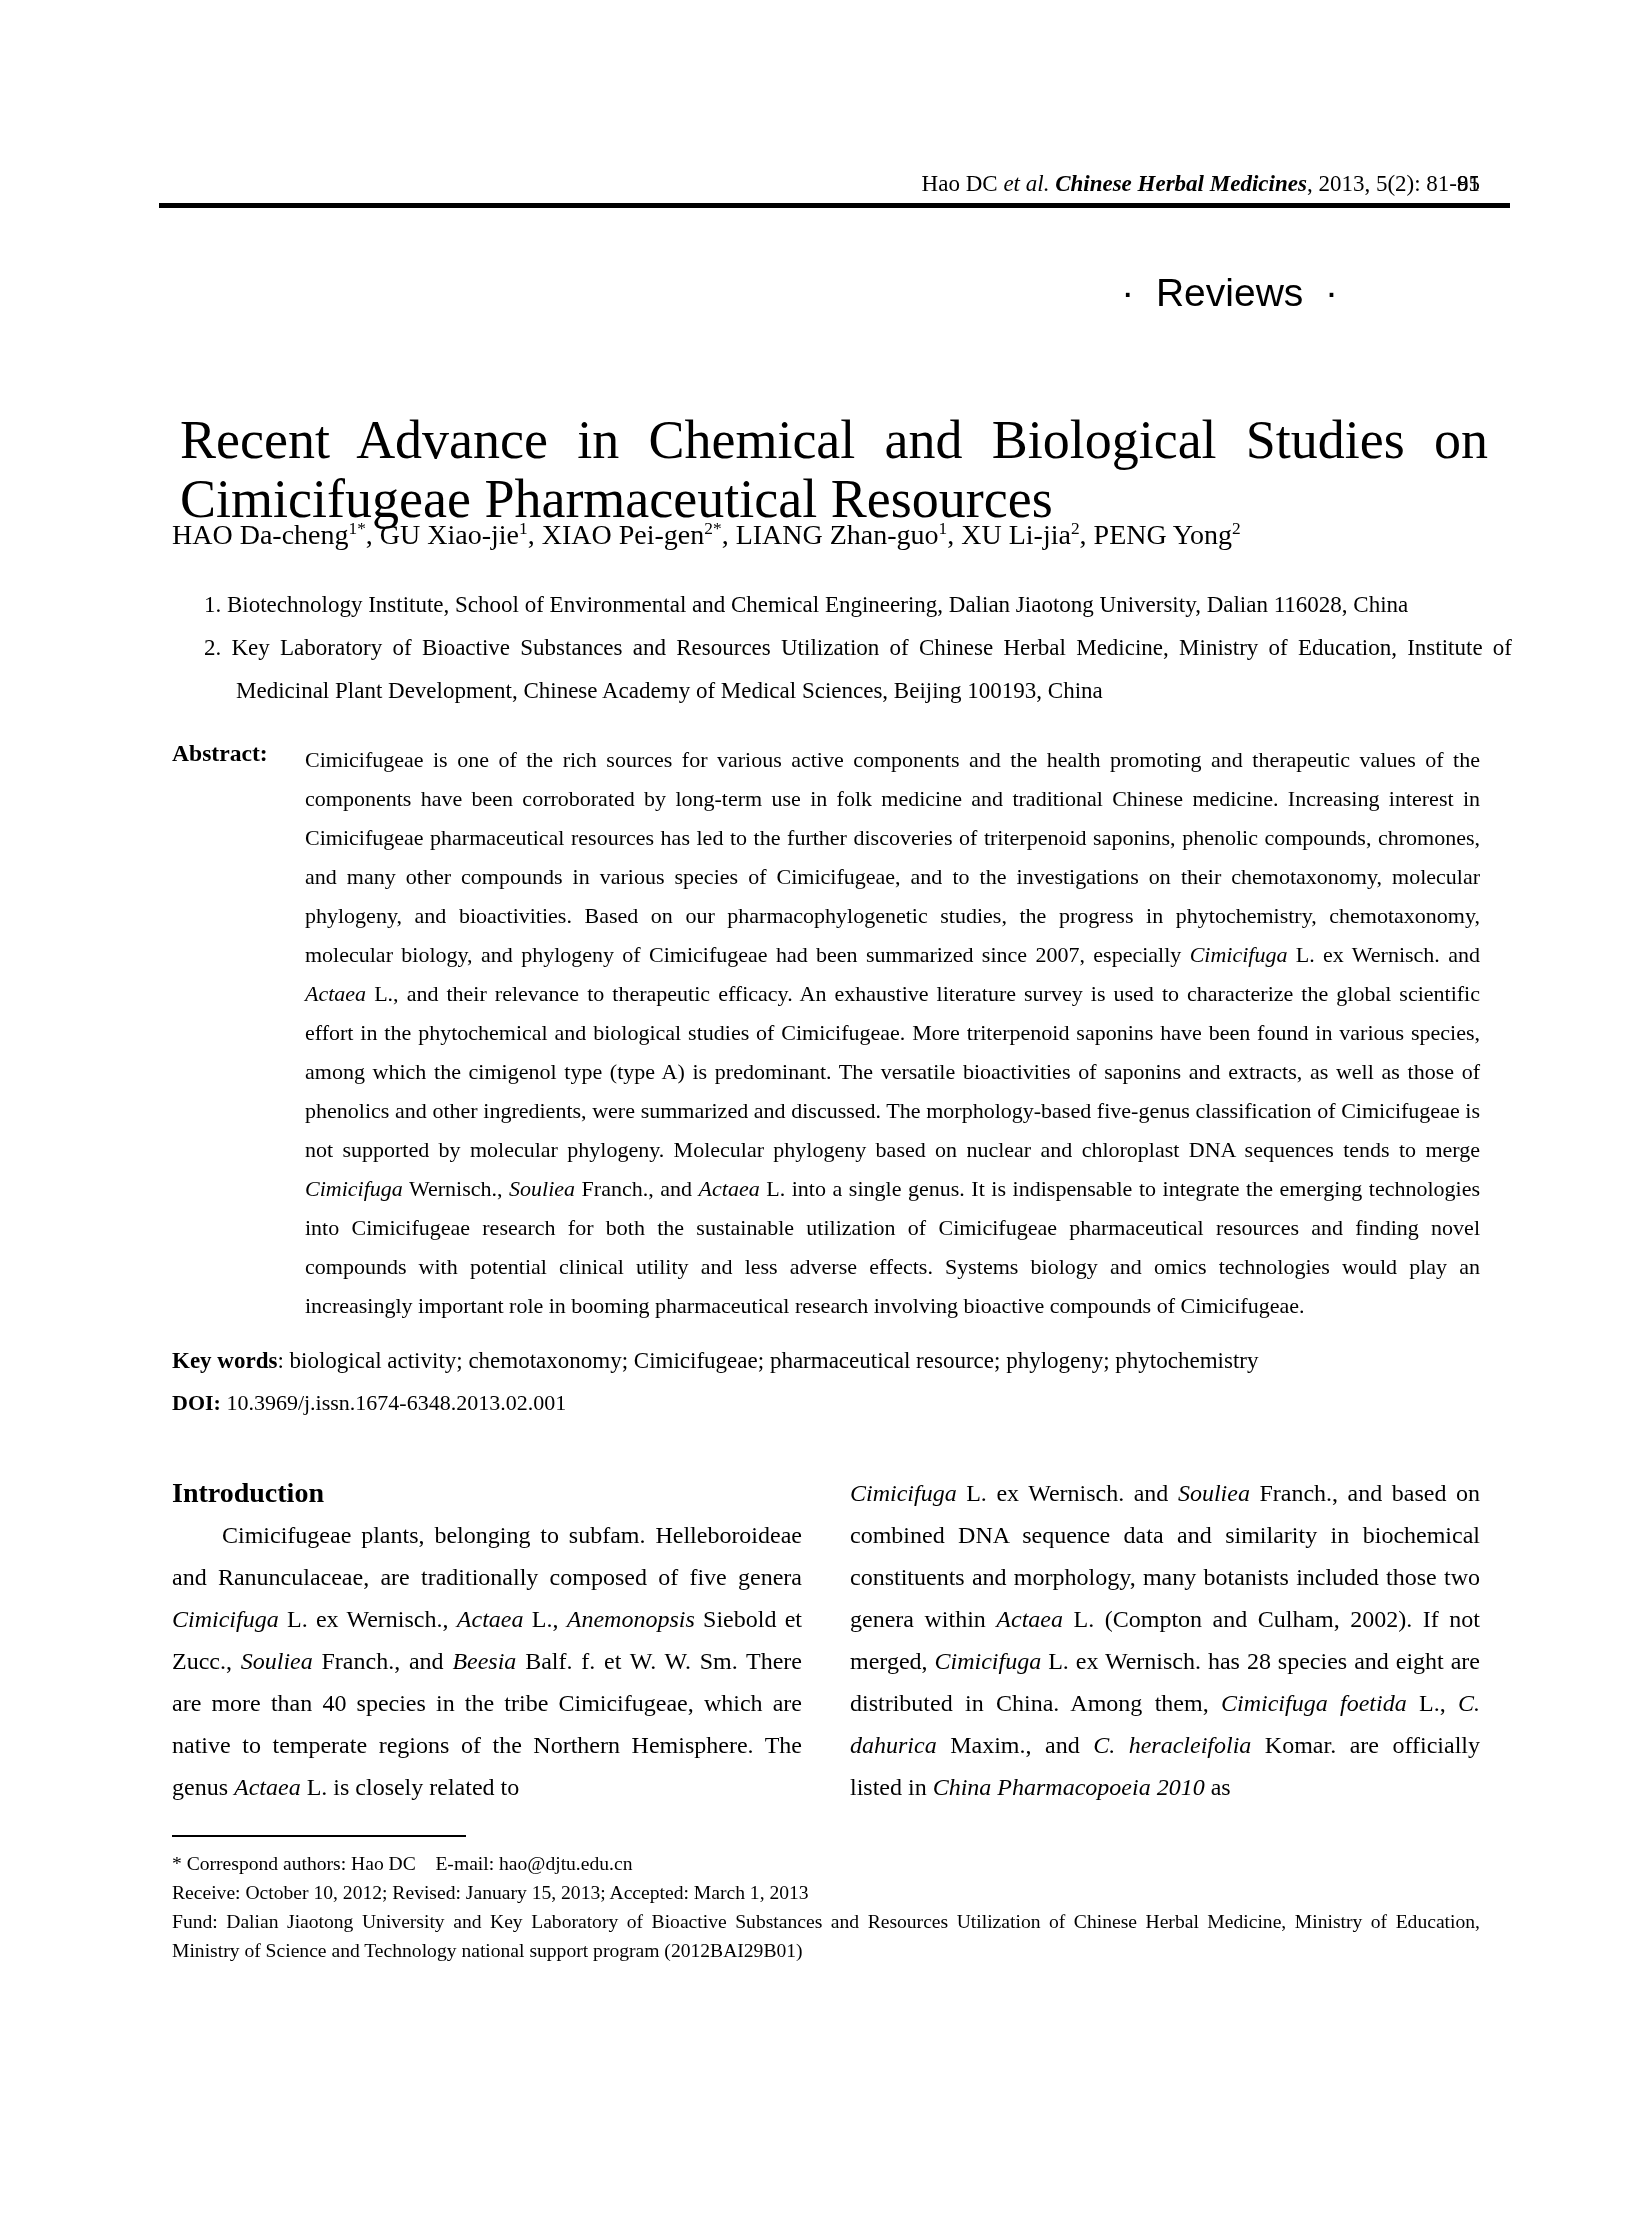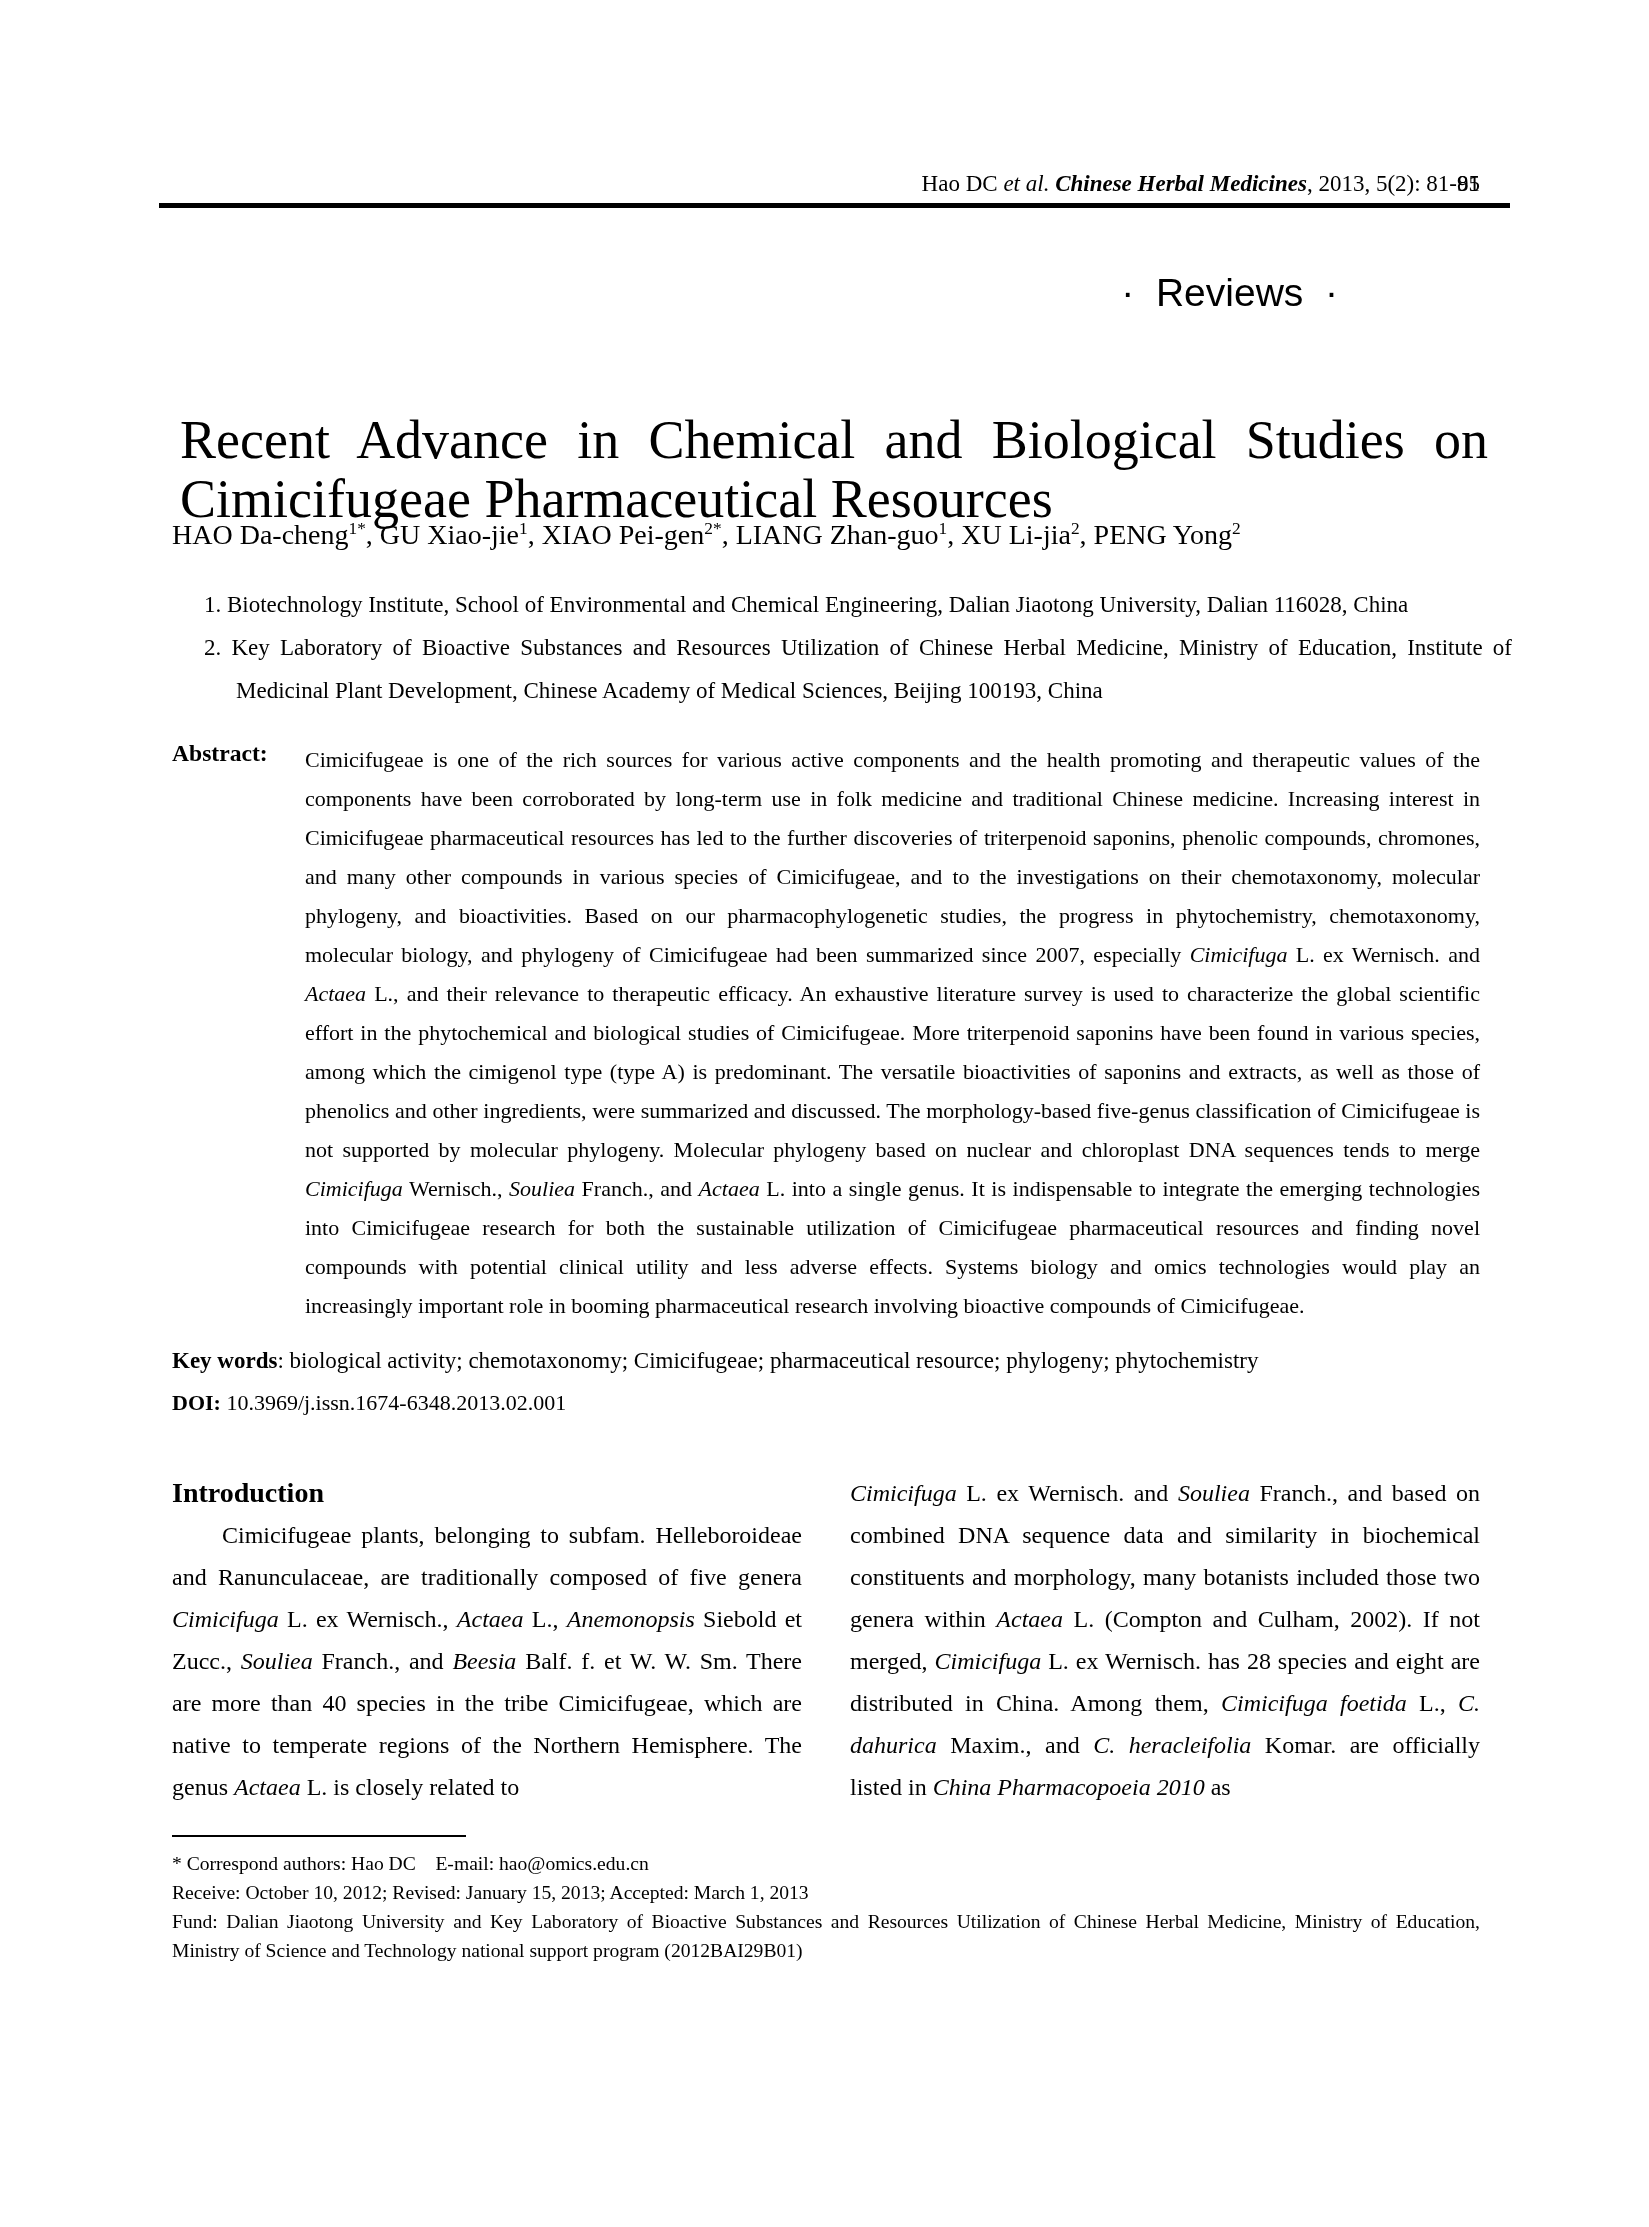--- a/index.html
+++ b/index.html
@@ -169,21 +169,21 @@
         <h2 class="intro-heading">Introduction</h2>
         <p class="rich">Cimicifugeae plants, belonging to subfam. Helleboroideae and Ranunculaceae, are traditionally composed of five genera <span style="font-style: italic;">Cimicifuga</span> L. ex Wernisch., <span style="font-style: italic;">Actaea</span> L., <span style="font-style: italic;">Anemonopsis</span> Siebold et Zucc., <span style="font-style: italic;">Souliea</span> Franch., and <span style="font-style: italic;">Beesia</span> Balf. f. et W. W. Sm. There are more than 40 species in the tribe Cimicifugeae, which are native to temperate regions of the Northern Hemisphere. The genus <span style="font-style: italic;">Actaea</span> L. is closely related to</p>
       </div>
       <div class="col col-right">
         <p class="rich"><span style="font-style: italic;">Cimicifuga</span> L. ex Wernisch. and <span style="font-style: italic;">Souliea</span> Franch., and based on combined DNA sequence data and similarity in biochemical constituents and morphology, many botanists included those two genera within <span style="font-style: italic;">Actaea</span> L. (Compton and Culham, 2002). If not merged, <span style="font-style: italic;">Cimicifuga</span> L. ex Wernisch. has 28 species and eight are distributed in China. Among them, <span style="font-style: italic;">Cimicifuga foetida</span> L., <span style="font-style: italic;">C. dahurica</span> Maxim., and <span style="font-style: italic;">C. heracleifolia</span> Komar. are officially listed in <span style="font-style: italic;">China Pharmacopoeia 2010</span> as</p>
       </div>
     </div>
 
     <div class="footnotes">
       <div class="footnote-rule"></div>
-      <div class="fn-line">* Correspond authors: Hao DC    E-mail: hao@omics.edu.cn</div>
+      <div class="fn-line">* Correspond authors: Hao DC    E-mail: hao@djtu.edu.cn</div>
       <div class="fn-line">Receive: October 10, 2012; Revised: January 15, 2013; Accepted: March 1, 2013</div>
       <div class="fn-line">Fund: Dalian Jiaotong University and Key Laboratory of Bioactive Substances and Resources Utilization of Chinese Herbal Medicine, Ministry of Education, Ministry of Science and Technology national support program (2012BAI29B01)</div>
     </div>
 
   </div>
 
 </div>
 
 
 </body></html>

